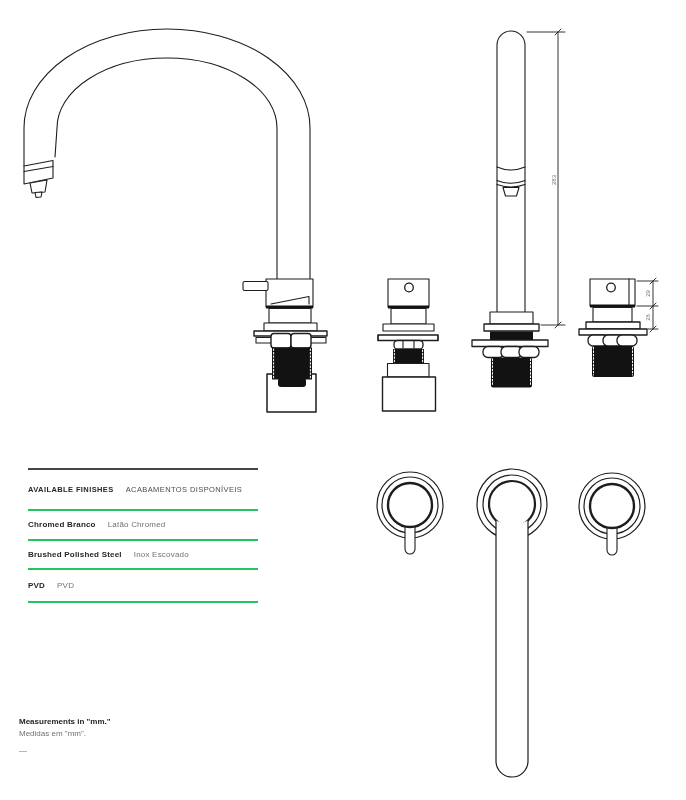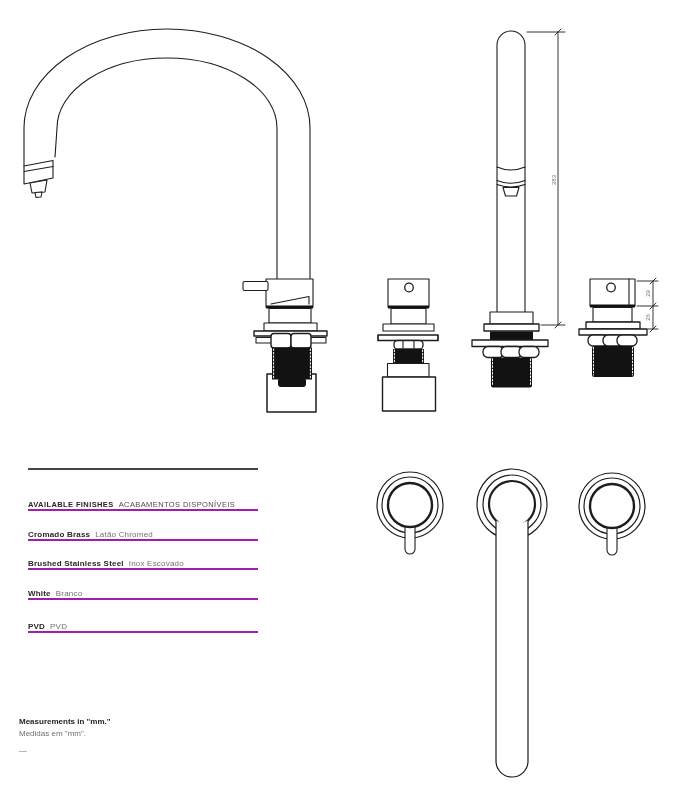--- a/index.html
+++ b/index.html
@@ -8,22 +8,22 @@
     font-family:"Liberation Sans",sans-serif;color:#2a2a28;
   }
   svg{position:absolute;left:0;top:0;}
   .dim-label{font-family:"Liberation Sans",sans-serif;font-size:6px;fill:#6f7072;}
   
   #finishes{
     position:absolute;left:28px;top:468px;width:230px;
     border-top:2px solid #454545;
   }
   .ftr{
-    display:flex;align-items:flex-end;gap:5px;
-    border-bottom:2px solid #a21caf;
+    display:flex;align-items:center;gap:12px;
+    border-bottom:2px solid #22c55e;
     height:27.5px;font-size:8px;letter-spacing:.2px;
   }
   .ftr.header{height:39px;font-size:7.5px;letter-spacing:.4px;}
   .ftr .en{font-weight:bold;color:#262624;}
   .ftr .pt{color:#707174;}
   .ftr.header .pt{color:#4c4c4e;}
   .ftr.last{height:31px;}
   
   #notes{position:absolute;left:19px;top:716px;width:330px;font-size:8px;line-height:11.5px;}
   #notes .bold{font-weight:bold;color:#262624;}
@@ -164,30 +164,26 @@
     <text class="dim-label" x="650" y="293.5" text-anchor="middle" transform="rotate(-90 650 293.5)" font-size="5.5">29</text>
     <text class="dim-label" x="650" y="317.5" text-anchor="middle" transform="rotate(-90 650 317.5)" font-size="5.5">26</text>
   </svg>
 
   <div id="finishes">
     <div class="ftr header">
       <span class="en">AVAILABLE FINISHES</span>
       <span class="pt">ACABAMENTOS DISPONÍVEIS</span>
     </div>
     <div class="ftr">
-      <span class="en">Cromado Brass</span>
+      <span class="en">Chromed Branco</span>
       <span class="pt">Latão Chromed</span>
     </div>
     <div class="ftr">
-      <span class="en">Brushed Stainless Steel</span>
+      <span class="en">Brushed Polished Steel</span>
       <span class="pt">Inox Escovado</span>
-    </div>
-    <div class="ftr">
-      <span class="en">White</span>
-      <span class="pt">Branco</span>
     </div>
     <div class="ftr last">
       <span class="en">PVD</span>
       <span class="pt">PVD</span>
     </div>
   </div>
 
   <div id="notes">
     <div class="bold">Measurements in "mm."</div>
     <div class="reg">Medidas em "mm".</div>

